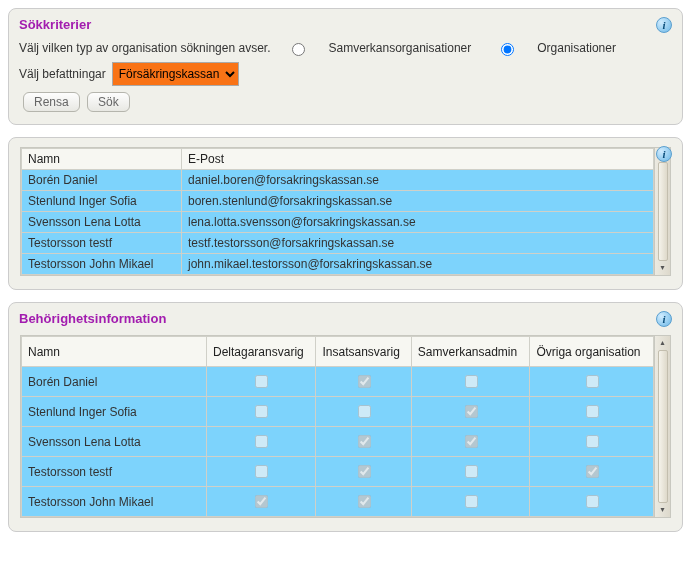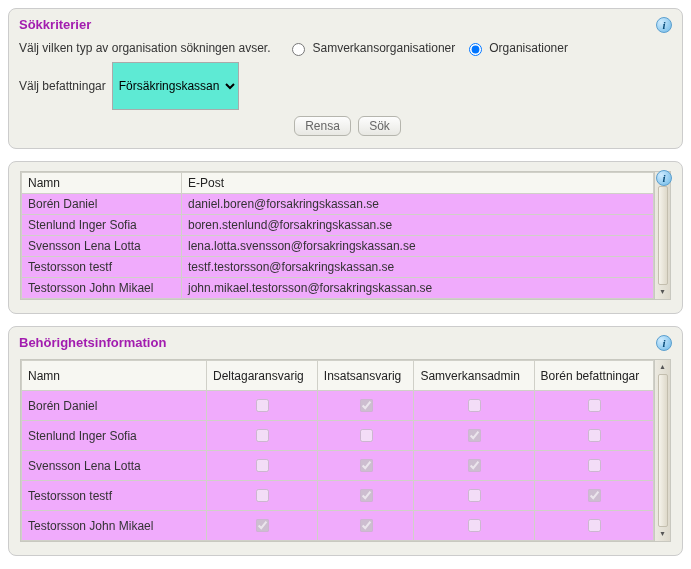--- a/index.html
+++ b/index.html
@@ -39,29 +39,29 @@
     font-style: italic;
     font-weight: bold;
     font-size: 11px;
     line-height: 14px;
     text-align: center;
     cursor: pointer;
     font-family: Georgia, serif;
   }
   .row { display: flex; align-items: center; margin-bottom: 6px; flex-wrap: wrap; }
   .row label.plain { margin-right: 6px; }
-  .radio-group { display: inline-flex; align-items: center; gap: 4px; margin-left: 6px; }
+  .radio-group { display: inline-flex; align-items: center; gap: 20px; margin-left: 6px; }
   .radio-group input { margin-left: 10px; margin-right: 3px; }
   select {
     font-size: 12px;
-    padding: 15px 2px;
-    background: #5eead4;
+    padding: 3px 2px;
+    background: #f97316;
     border: 1px solid #aaa;
   }
-  .btn-row { text-align: center; margin-top: 4px; }
+  .btn-row { text-align: left; margin-top: 4px; }
   .btn {
     display: inline-block;
     padding: 2px 10px;
     font-size: 12px;
     color: #666;
     background: linear-gradient(#fdfdfd,#e8e8e3);
     border: 1px solid #b5b5ad;
     border-radius: 6px;
     cursor: pointer;
     margin-left: 4px;
@@ -79,21 +79,21 @@
   table {
     width: 100%;
     border-collapse: collapse;
     font-size: 12px;
   }
   th, td {
     border: 1px solid #d0d0c8;
     padding: 3px 6px;
     text-align: left;
     vertical-align: middle;
-    background: #f0abfc;
+    background: #7dd3fc;
   }
   th {
     background: #f7f7f2;
     font-weight: normal;
     color: #222;
   }
   .perm-table th, .perm-table td { text-align: left; }
   .perm-table td.center { text-align: center; }
   .perm-table input[type=checkbox] {
     transform: scale(1.0);
@@ -206,21 +206,21 @@
 
   <div class="scroll-wrap">
     <div class="tbl-container">
       <table class="perm-table">
         <thead>
           <tr>
             <th style="width:185px">Namn</th>
             <th>Deltagaransvarig</th>
             <th>Insatsansvarig</th>
             <th>Samverkansadmin</th>
-            <th>Borén befattningar</th>
+            <th>Övriga organisation</th>
           </tr>
         </thead>
         <tbody id="perm-body">
             <tr>
               <td>Borén Daniel</td>
               <td class="center"><input type="checkbox" disabled="" style=""></td>
               <td class="center"><input type="checkbox" disabled="" checked="" style=""></td>
               <td class="center"><input type="checkbox" disabled="" style=""></td>
               <td class="center"><input type="checkbox" disabled="" style=""></td>
             </tr>

